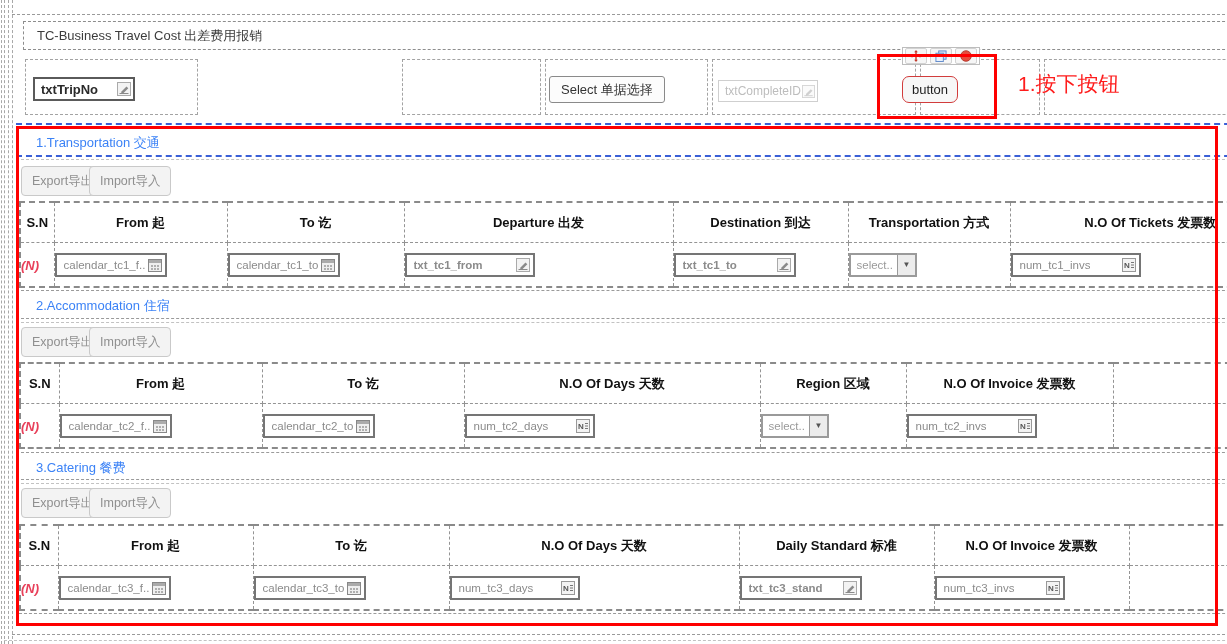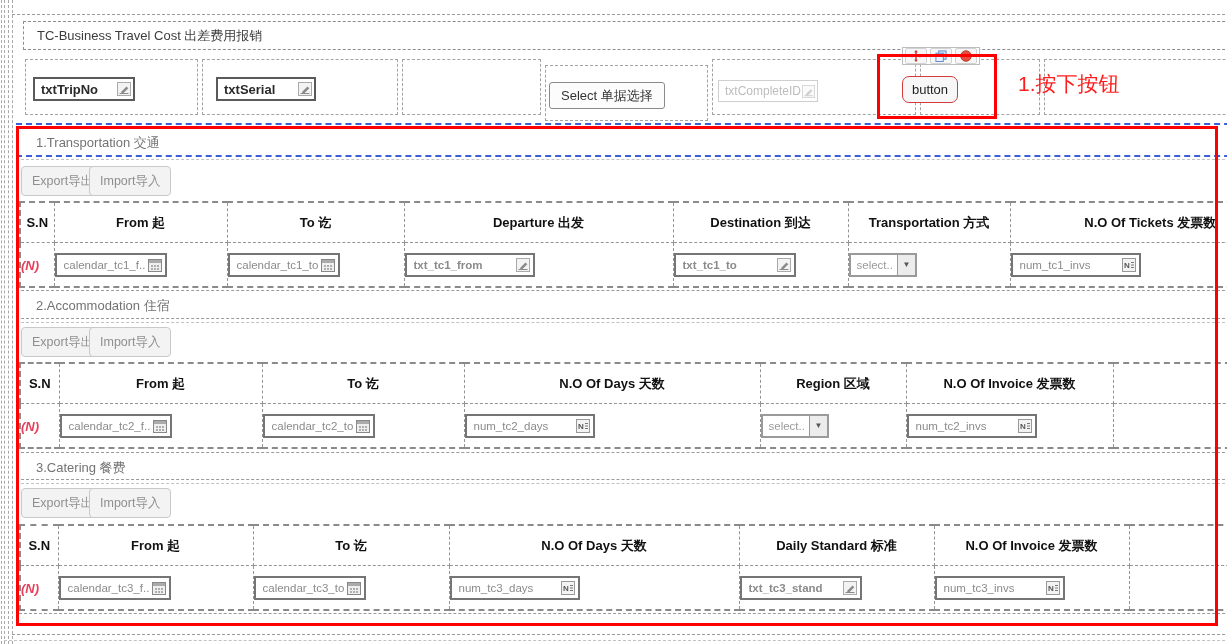--- a/index.html
+++ b/index.html
@@ -33,21 +33,21 @@
   .wtool{width:22px;height:14px;display:inline-flex;align-items:center;justify-content:center;
          background:#f6f6f6;border:1px solid #d2d2d2;border-radius:2px;}
   
   .new-btn{position:absolute;left:902px;top:76px;width:56px;height:27px;background:#f7f7f7;
            border:1px solid #d23c3c;border-radius:7px;display:flex;align-items:center;justify-content:center;
            font-size:13px;color:#1f1f1f;z-index:6;box-sizing:border-box;}
   
   .ann-rect{position:absolute;border:3px solid #fe0000;box-sizing:border-box;z-index:8;}
   .ann-text{position:absolute;color:#fe1d1d;font-size:21px;line-height:23px;white-space:nowrap;z-index:9;}
   
-  .sec-title{position:absolute;font-size:13px;color:#737373;white-space:nowrap;z-index:4;}
+  .sec-title{position:absolute;font-size:13px;color:#3b82f6;white-space:nowrap;z-index:4;}
   
   table.sheet{position:absolute;border-collapse:collapse;table-layout:fixed;background:transparent;z-index:2;}
   table.sheet th,table.sheet td{border:1px dashed #949494;vertical-align:middle;
         overflow:hidden;white-space:nowrap;padding:0;}
   table.sheet{border:2px dashed #8a8a8a;}
   table.sheet th{height:39px;font-size:13px;color:#111;font-weight:bold;}
   table.sheet td{height:43px;}
   .sn-val{color:#e8405a;font-style:italic;font-weight:bold;font-size:13px;}
   
   .w{display:inline-flex;align-items:center;background:#fff;border:2px solid #757575;height:24px;
@@ -81,32 +81,22 @@
   <div class="cell" style="left:25px;top:59px;width:173px;height:56px">
     <div class="tb" style="left:7px;top:17px;width:102px">
       <span class="tb-t">txtTripNo</span>
       <svg class="ic" width="14" height="14" viewBox="0 0 14 14">
           <rect x="0.5" y="0.5" width="13" height="13" fill="#f3f3f3" stroke="#aaa"></rect>
           <path d="M2.5 11.5h9" stroke="#8a8a8a"></path>
           <path d="M4.5 9.5l5-5 1.8 1.8-5 5-2.3.5z" fill="#8a8a8a"></path>
         </svg>
     </div>
   </div>
-  <div class="cell" style="left:202px;top:59px;width:196px;height:56px">
-    <div class="tb" style="left:13px;top:17px;width:100px">
-      <span class="tb-t">txtSerial</span>
-      <svg class="ic" width="14" height="14" viewBox="0 0 14 14">
-          <rect x="0.5" y="0.5" width="13" height="13" fill="#f3f3f3" stroke="#aaa"></rect>
-          <path d="M2.5 11.5h9" stroke="#8a8a8a"></path>
-          <path d="M4.5 9.5l5-5 1.8 1.8-5 5-2.3.5z" fill="#8a8a8a"></path>
-        </svg>
-    </div>
-  </div>
   <div class="cell" style="left:402px;top:59px;width:139px;height:56px"></div>
-  <div class="cell" style="left:545px;top:65px;width:163px;height:56px">
+  <div class="cell" style="left:545px;top:59px;width:163px;height:56px">
     <div class="btn" style="left:3px;top:16px">Select 单据选择</div>
   </div>
   <div class="cell" style="left:712px;top:59px;width:204px;height:56px">
     <div class="tb disabled" style="left:5px;top:20px;width:100px">
       <span class="tb-t">txtCompleteID</span>
       <svg class="ic" width="13" height="13" viewBox="0 0 14 14">
           <rect x="0.5" y="0.5" width="13" height="13" fill="#fafafa" stroke="#d5d5d5"></rect>
           <path d="M2.5 11.5h9" stroke="#cfcfcf"></path>
           <path d="M4.5 9.5l5-5 1.8 1.8-5 5-2.3.5z" fill="#cfcfcf"></path>
         </svg>

